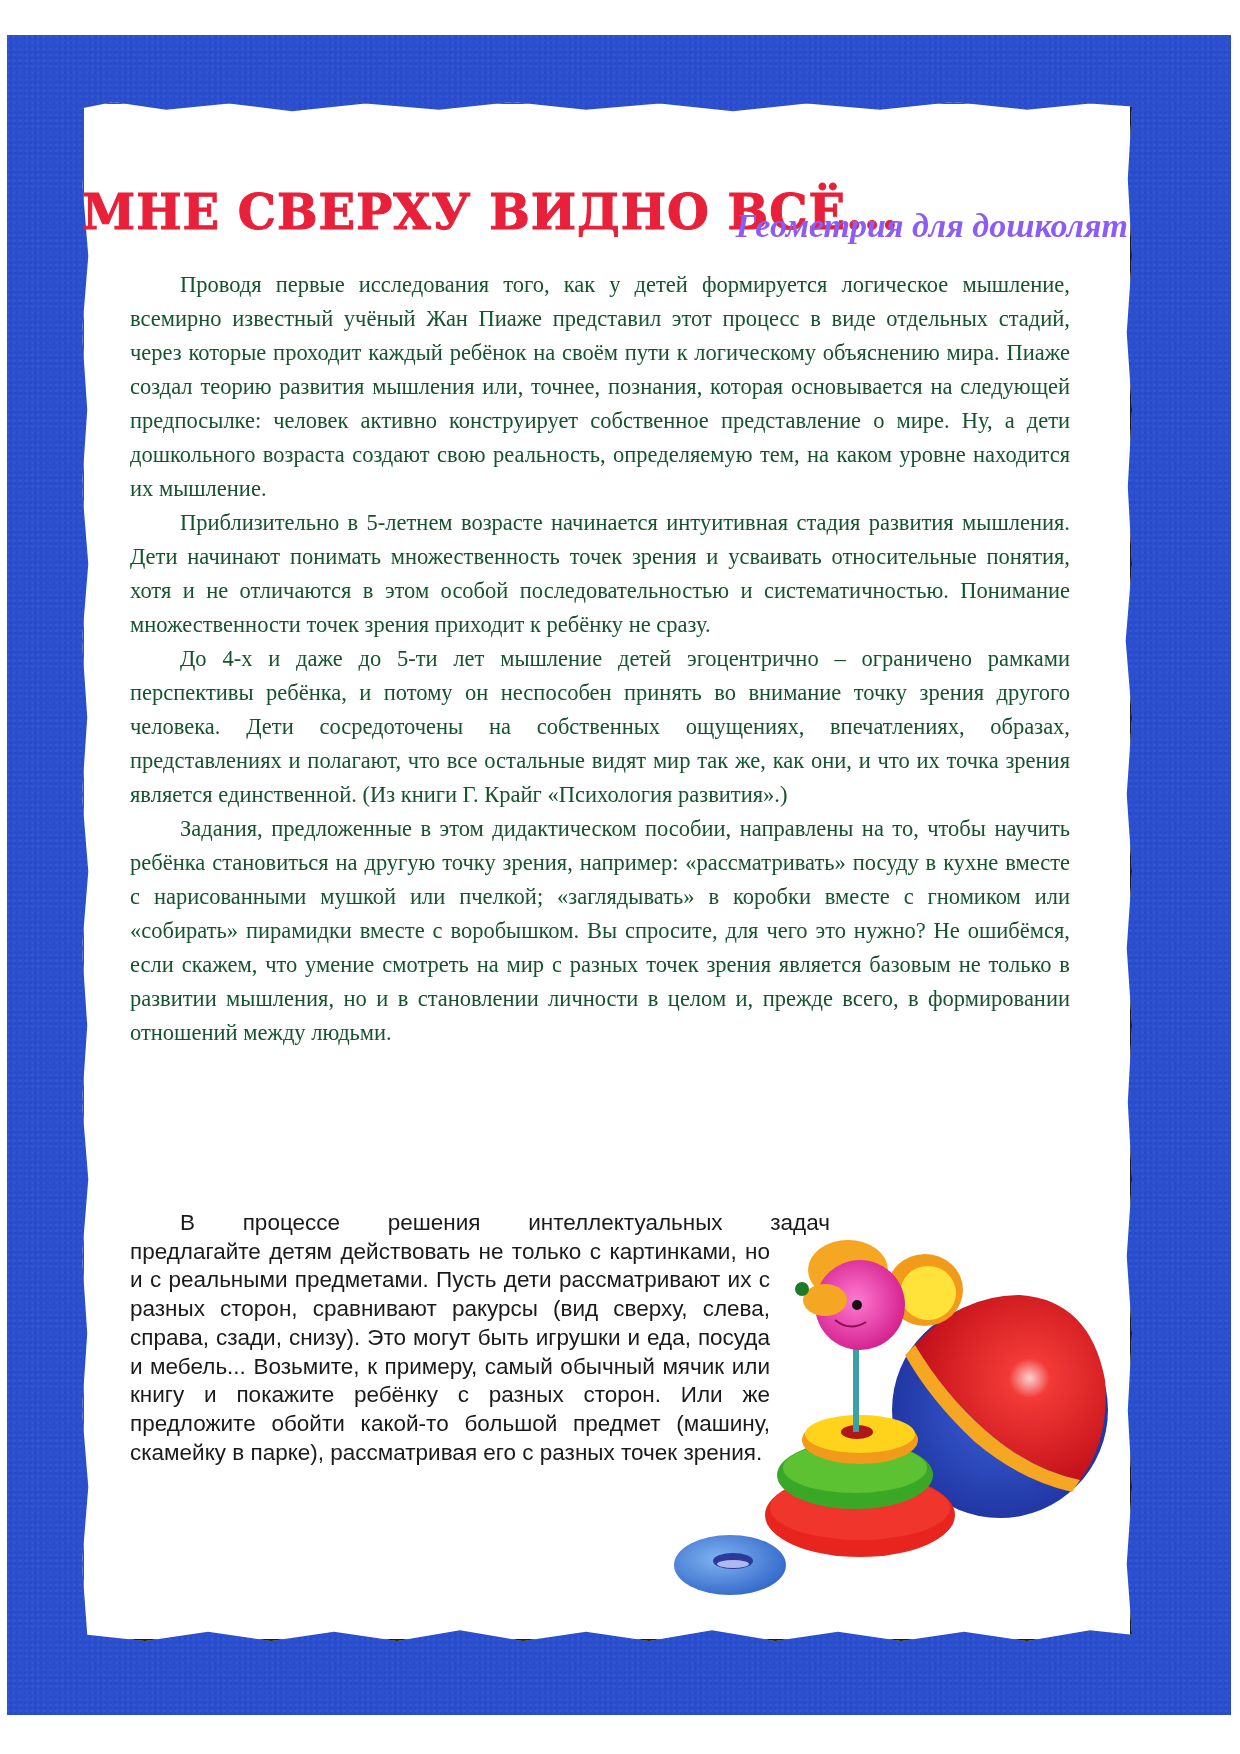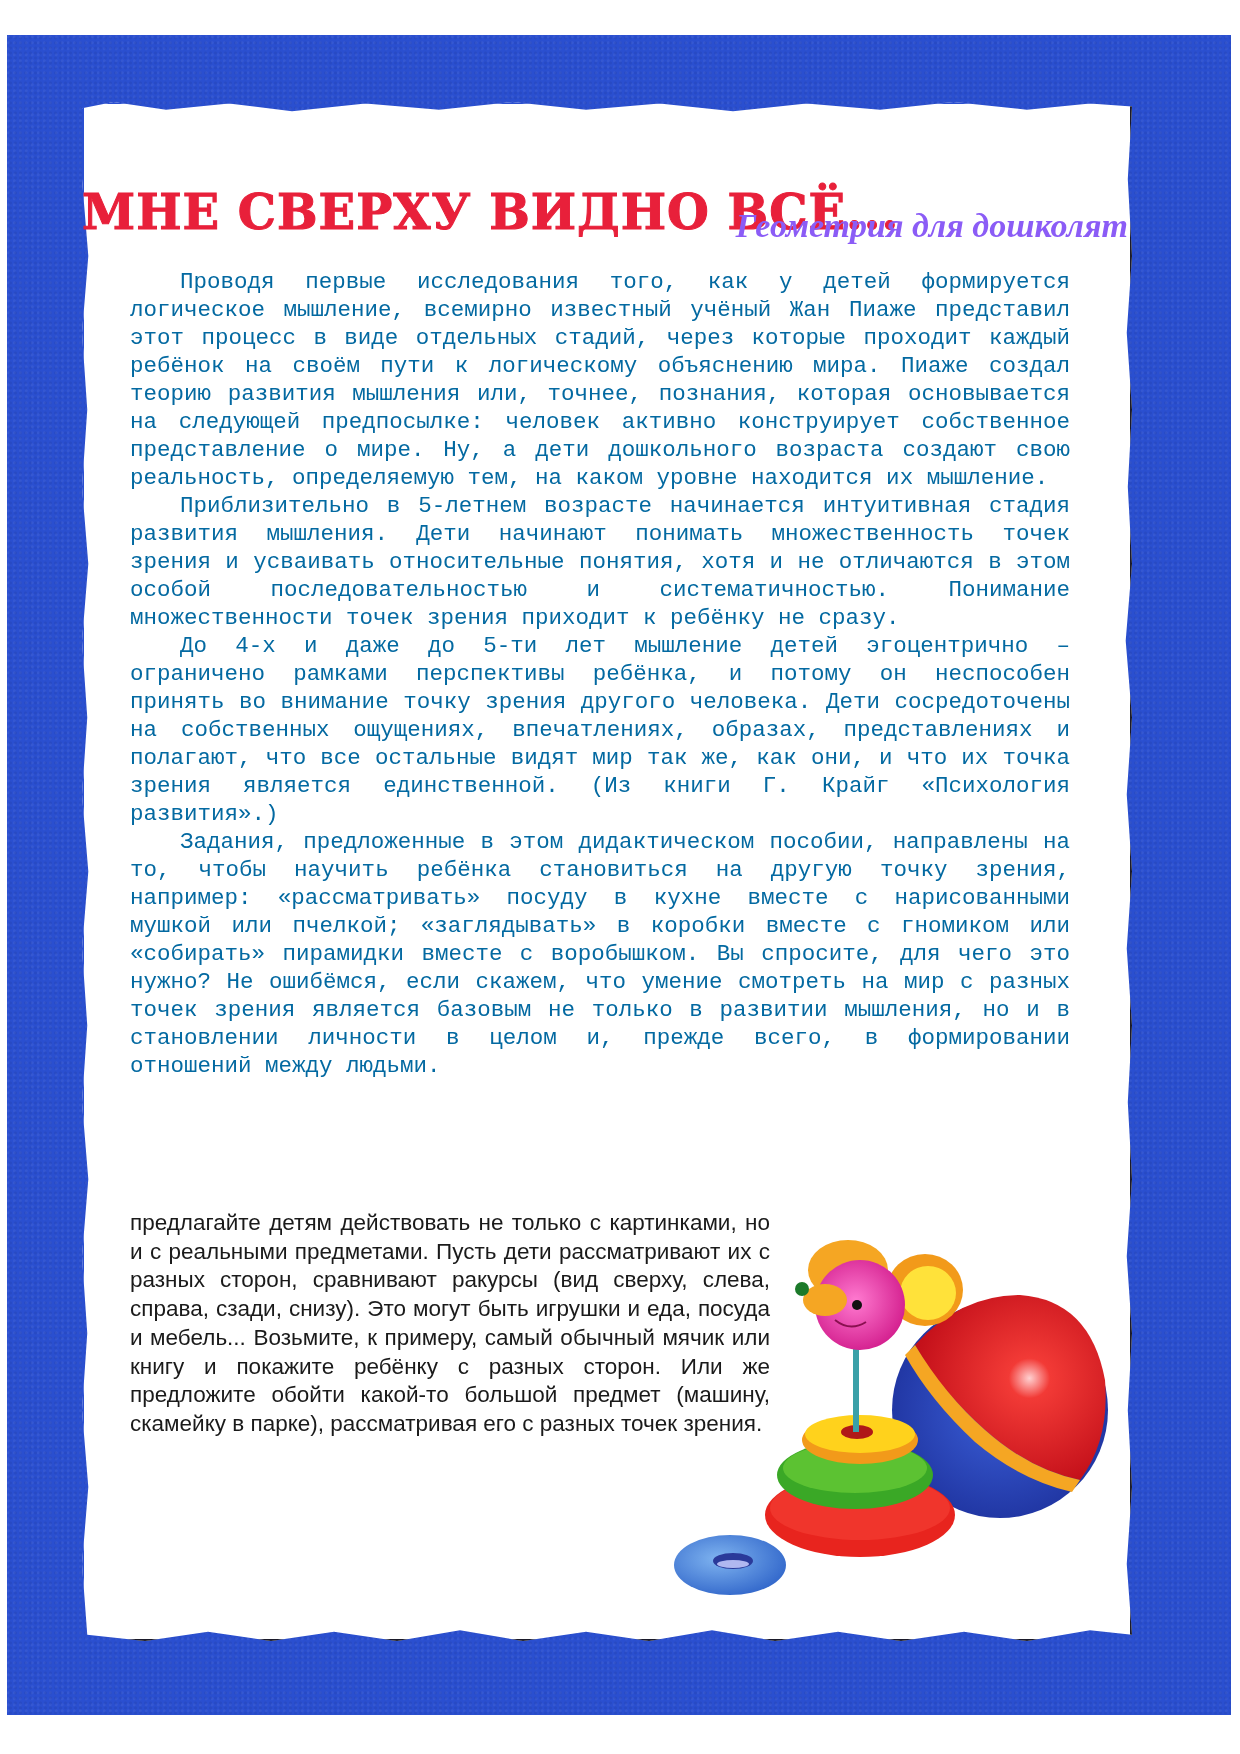--- a/index.html
+++ b/index.html
@@ -74,24 +74,24 @@
       font-style: italic;
       font-size: 34px;
       line-height: 40px;
       font-weight: bold;
     }
     .body-text {
       position: absolute;
       left: 130px;
       top: 268px;
       width: 940px;
-      color: #0369a1;
-      font-family: Liberation Mono, monospace;
+      color: #14532d;
+      font-family: Liberation Serif, serif;
       font-size: 22.5px;
-      line-height: 28px;
+      line-height: 34px;
       text-align: justify;
     }
     .body-text p {
       margin: 0;
       text-indent: 50px;
     }
     .wrap-text {
       position: absolute;
       left: 130px;
       top: 1209px;
@@ -130,20 +130,21 @@
 
 <div class="body-text">
   <p>Проводя первые исследования того, как у детей формируется логическое мышление, всемирно известный учёный Жан Пиаже представил этот процесс в виде отдельных стадий, через которые проходит каждый ребёнок на своём пути к логическому объяснению мира. Пиаже создал теорию развития мышления или, точнее, познания, которая основывается на следующей предпосылке: человек активно конструирует собственное представление о мире. Ну, а дети дошкольного возраста создают свою реальность, определяемую тем, на каком уровне находится их мышление.</p>
   <p>Приблизительно в 5-летнем возрасте начинается интуитивная стадия развития мышления. Дети начинают понимать множественность точек зрения и усваивать относительные понятия, хотя и не отличаются в этом особой последовательностью и систематичностью. Понимание множественности точек зрения приходит к ребёнку не сразу.</p>
   <p>До 4-х и даже до 5-ти лет мышление детей эгоцентрично – ограничено рамками перспективы ребёнка, и потому он неспособен принять во внимание точку зрения другого человека. Дети сосредоточены на собственных ощущениях, впечатлениях, образах, представлениях и полагают, что все остальные видят мир так же, как они, и что их точка зрения является единственной. (Из книги Г. Крайг «Психология развития».)</p>
   <p>Задания, предложенные в этом дидактическом пособии, направлены на то, чтобы научить ребёнка становиться на другую точку зрения, например: «рассматривать» посуду в кухне вместе с нарисованными мушкой или пчелкой; «заглядывать» в коробки вместе с гномиком или «собирать» пирамидки вместе с воробышком. Вы спросите, для чего это нужно? Не ошибёмся, если скажем, что умение смотреть на мир с разных точек зрения является базовым не только в развитии мышления, но и в становлении личности в целом и, прежде всего, в формировании отношений между людьми.</p>
 </div>
 
 <div class="wrap-text">
   <p>
+    <span class="first-line">В процессе решения интеллектуальных задач</span>
     <span>предлагайте детям действовать не только с картинками, но и с реальными предметами. Пусть дети рассматривают их с разных сторон, сравнивают ракурсы (вид сверху, слева, справа, сзади, снизу). Это могут быть игрушки и еда, посуда и мебель... Возьмите, к примеру, самый обычный мячик или книгу и покажите ребёнку с разных сторон. Или же предложите обойти какой-то большой предмет (машину, скамейку в парке), рассматривая его с разных точек зрения.</span>
   </p>
 </div>
 
 <svg class="toys" viewBox="0 0 1240 1754" xmlns="http://www.w3.org/2000/svg">
   <defs>
     <radialGradient id="ballRed" cx="0.6" cy="0.45" r="0.6">
       <stop offset="0" stop-color="#ffd0d0"></stop>
       <stop offset="0.18" stop-color="#f23a36"></stop>
       <stop offset="1" stop-color="#c4101a"></stop>

